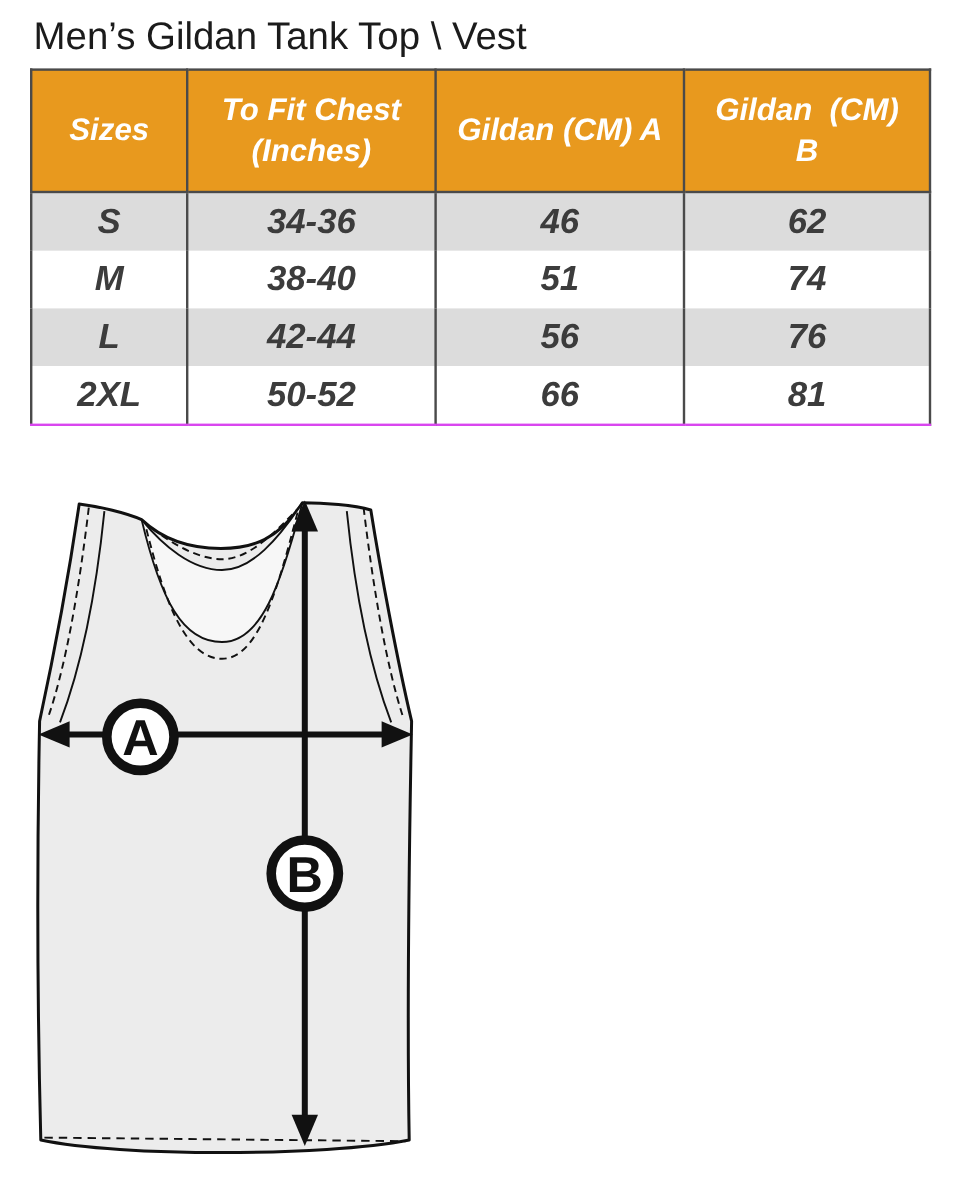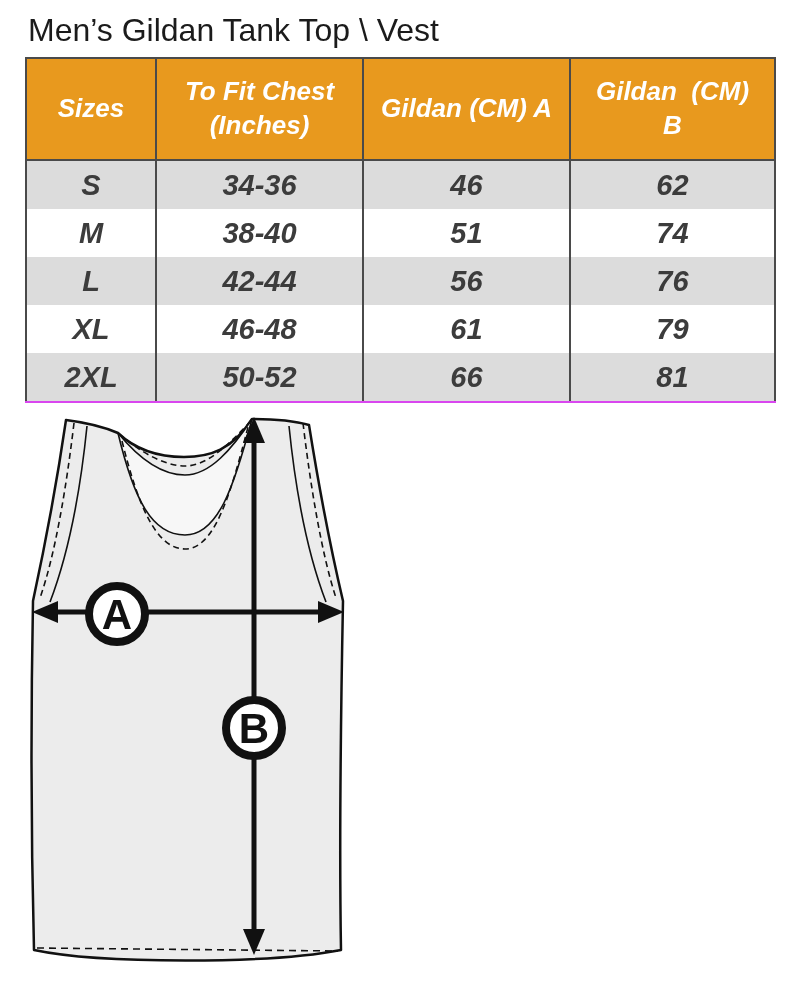--- a/index.html
+++ b/index.html
@@ -79,26 +79,20 @@
         <td>38-40</td>
         <td>51</td>
         <td>74</td>
       </tr>
       <tr>
         <td>L</td>
         <td>42-44</td>
         <td>56</td>
         <td>76</td>
       </tr>
-      <tr>
-        <td>XL</td>
-        <td>46-48</td>
-        <td>61</td>
-        <td>79</td>
-      </tr>
       <tr class="last">
         <td>2XL</td>
         <td>50-52</td>
         <td>66</td>
         <td>81</td>
       </tr>
     </tbody>
   </table>
 
   <div class="garment">

